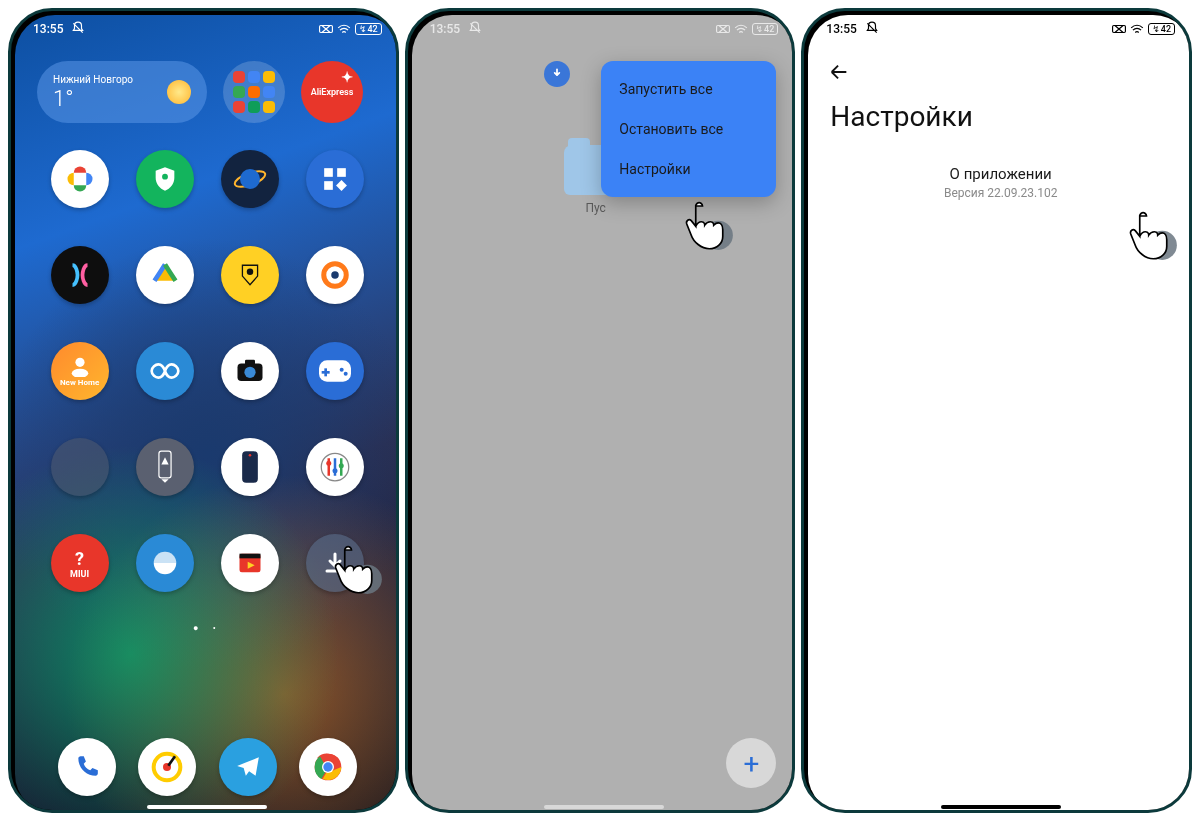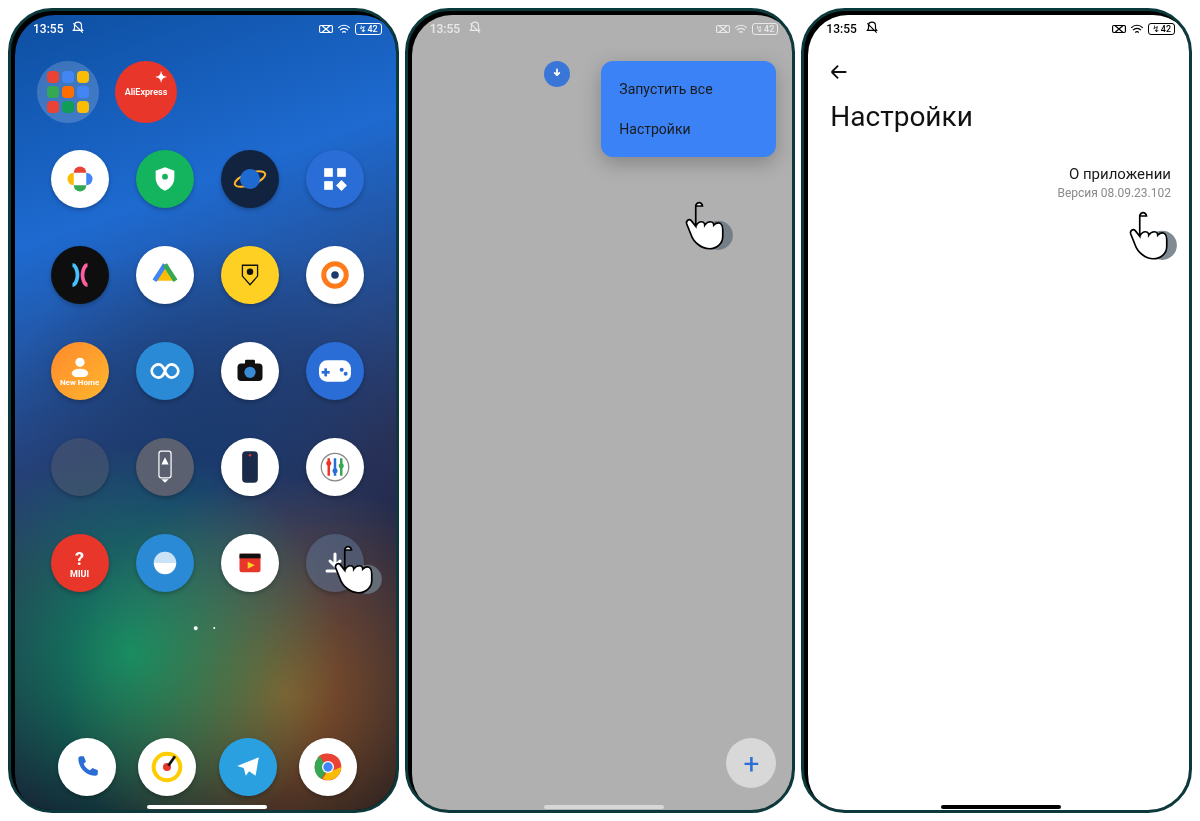--- a/index.html
+++ b/index.html
@@ -220,20 +220,27 @@
             <path d="M5 4l14 12M19 4L5 16"></path>
           </svg>
         <svg width="14" height="12" viewBox="0 0 24 20" fill="none" stroke="currentColor" stroke-width="2">
             <path d="M2 8c6-6 14-6 20 0M5 12c4-4 10-4 14 0M9 16c2-2 4-2 6 0"></path>
           </svg>
         <span style="border:1px solid #fff;border-radius:3px;padding:0 3px;font-size:9px;display:flex;align-items:center;gap:1px;">↯<span>42</span></span>
       </div>
     </div>
 
     <div class="widget-row">
+      <div class="weather-pill">
+        <div>
+          <div class="weather-text">Нижний Новгоро</div>
+          <div class="weather-temp">1°</div>
+        </div>
+        <div class="sun"></div>
+      </div>
       <div class="folder-pill">
         <span style="background:#ea4335"></span>
           <span style="background:#4285f4"></span>
           <span style="background:#fbbc05"></span>
         <span style="background:#34a853"></span>
           <span style="background:#ff6d00"></span>
           <span style="background:#4285f4"></span>
         <span style="background:#ea4335"></span>
           <span style="background:#0f9d58"></span>
           <span style="background:#fbbc05"></span>
@@ -454,23 +461,28 @@
         <span style="border:1px solid currentColor;border-radius:3px;padding:0 3px;font-size:9px;display:flex;align-items:center;gap:1px;">↯<span>42</span></span>
       </div>
     </div>
 
     <div class="dl-icon-small">
       <svg width="14" height="14" viewBox="0 0 24 24" fill="#fff">
           <path d="M12 4v10m0 0l-4-4m4 4l4-4" stroke="#fff" stroke-width="3" fill="none" stroke-linecap="round"></path>
         </svg>
     </div>
 
+    <div class="dl-folder">
+      <div class="dl-folder-icon"></div>
+      <span>Пус</span>
+    </div>
 
     <div class="menu-popup">
       <div class="menu-item">Запустить все</div>
+      <div class="menu-item">Остановить все</div>
       <div class="menu-item">Настройки</div>
     </div>
 
     <div class="fab">+</div>
     <div class="home-indicator" style="background:#d8d8d8"></div>
 
     <svg class="cursor" style="top:182px; left:268px" viewBox="0 0 48 48">
       <circle cx="34" cy="34" r="13" fill="#6a7580" opacity="0.85"></circle>
       <path d="M14 8v18c0 0 2-4 5-4s3 3 3 3 2-3 5-3 3 3 3 3 2-2 4-2 4 2 4 6v6c0 6-5 11-12 11S12 40 10 34l-4-10c-1-3 2-5 4-3l4 5V8c0-2 2-3 3-3s3 1 3 3z" fill="#fff" stroke="#000" stroke-width="1.5"></path>
     </svg>
@@ -500,23 +512,23 @@
       </div>
     </div>
 
     <div class="back-arrow">
       <svg width="22" height="22" viewBox="0 0 24 24" fill="none" stroke="#111" stroke-width="2">
           <path d="M20 12H4m0 0l7-7m-7 7l7 7"></path>
         </svg>
     </div>
     <div class="page-title">Настройки</div>
 
-    <div class="setting-row" style="flex-direction:column;align-items:flex-end;gap:0">
+    <div class="setting-row" style="flex-direction:column;align-items:center;gap:0">
       <span>О приложении</span>
-      <span class="about-sub">Версия 08.09.23.102</span>
+      <span class="about-sub">Версия 22.09.23.102</span>
     </div>
 
     <div class="home-indicator dark"></div>
 
     <svg class="cursor" style="top:192px; left:316px" viewBox="0 0 48 48">
       <circle cx="34" cy="34" r="13" fill="#6a7580" opacity="0.85"></circle>
       <path d="M14 8v18c0 0 2-4 5-4s3 3 3 3 2-3 5-3 3 3 3 3 2-2 4-2 4 2 4 6v6c0 6-5 11-12 11S12 40 10 34l-4-10c-1-3 2-5 4-3l4 5V8c0-2 2-3 3-3s3 1 3 3z" fill="#fff" stroke="#000" stroke-width="1.5"></path>
     </svg>
   </div>
 </div>

